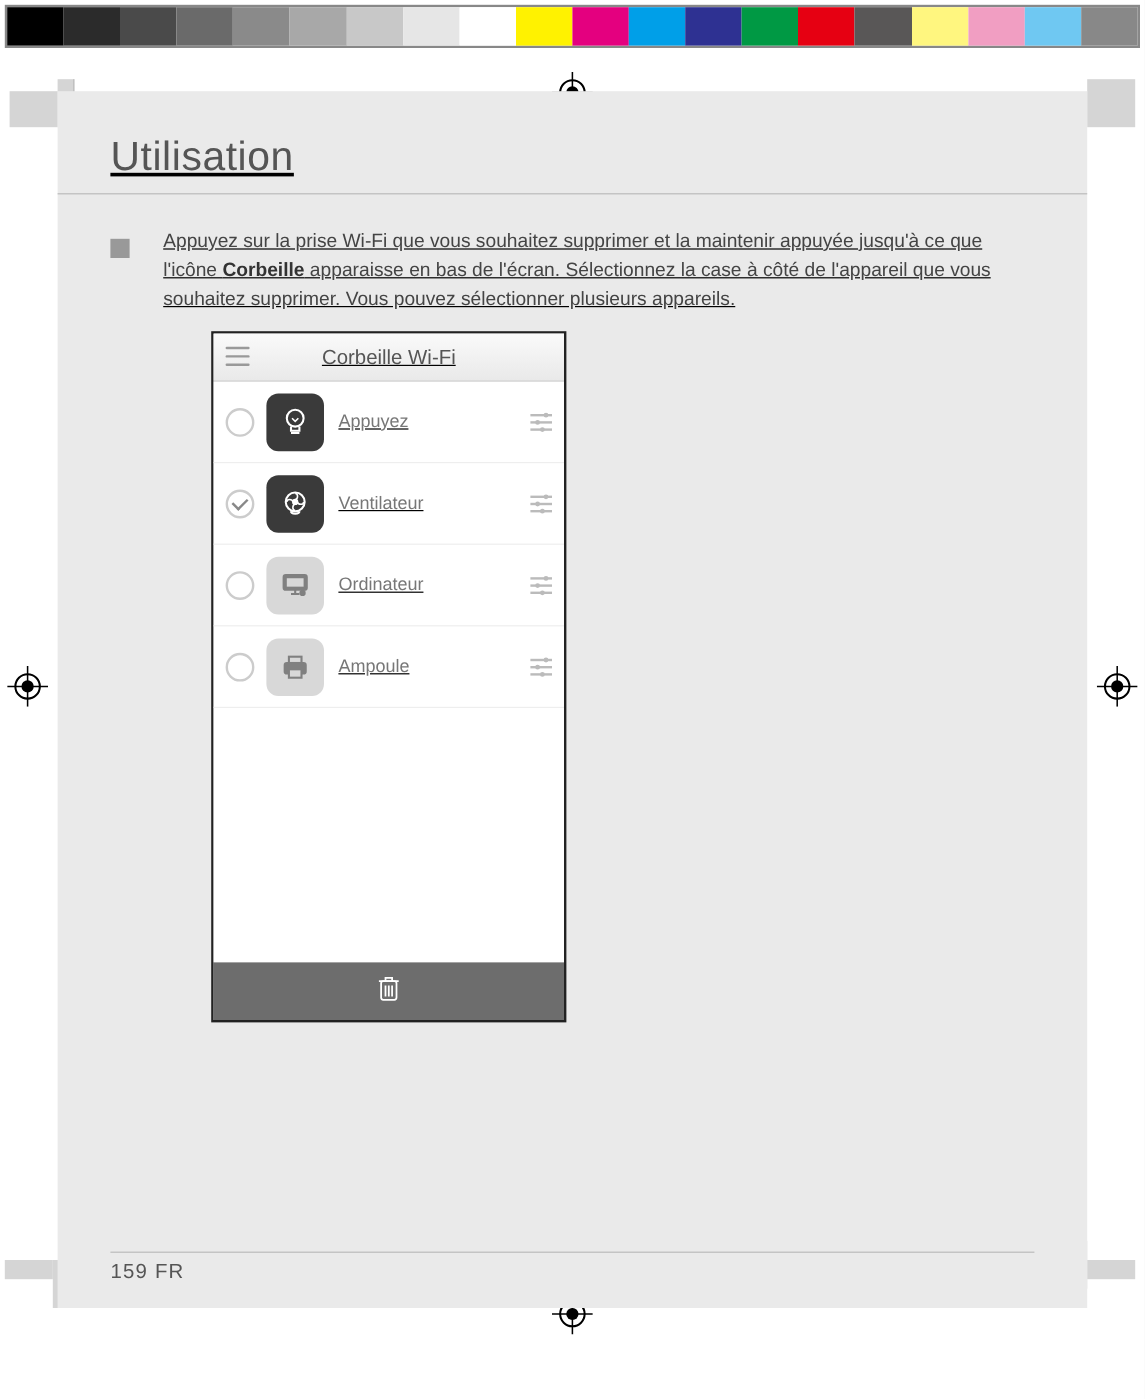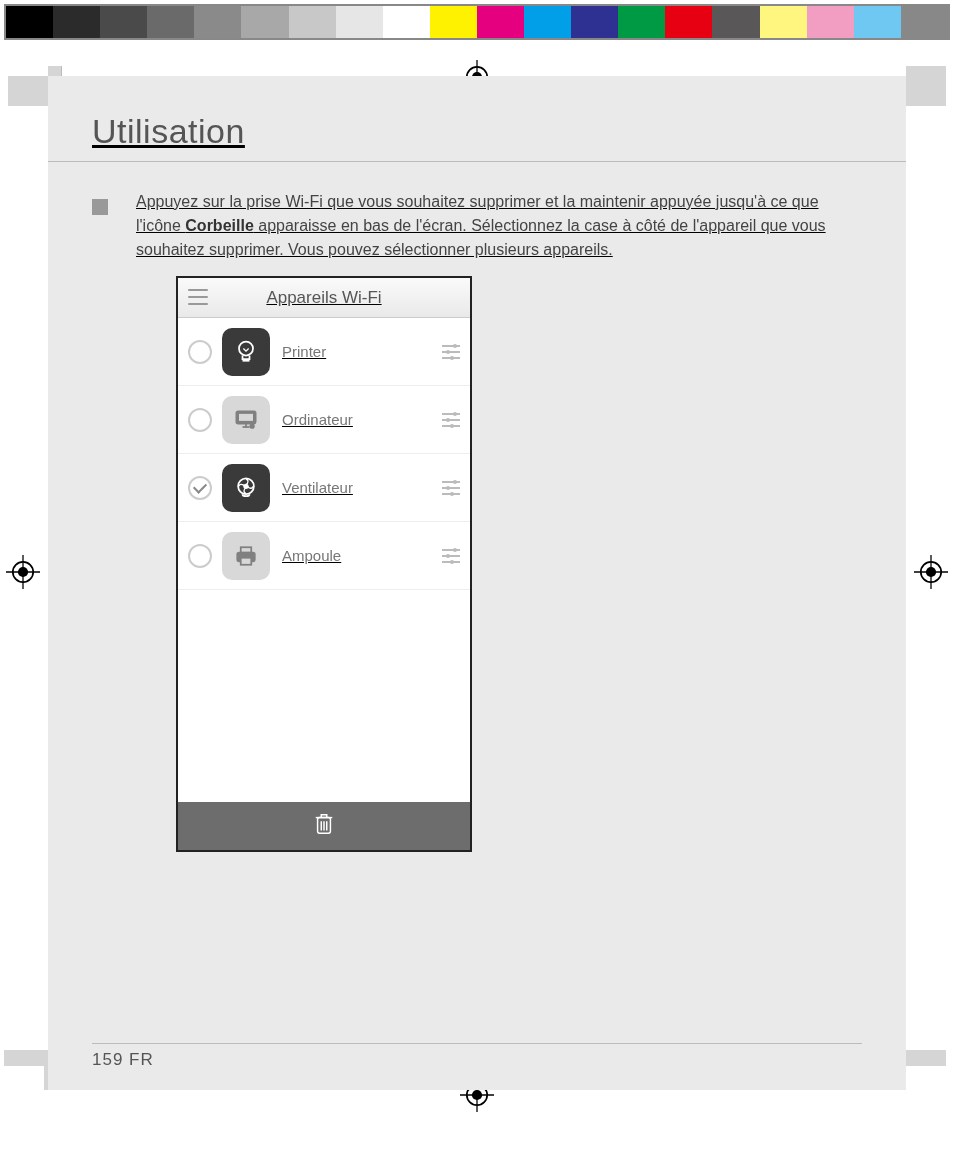--- a/index.html
+++ b/index.html
@@ -217,69 +217,69 @@
     </p>
   </div>
 
   <div class="phone">
     <div class="phone-header">
       <div class="hamburger">
           <span></span>
           <span></span>
           <span></span>
         </div>
-      <span>Appareils Wi-Fi</span>
+      <span>Corbeille Wi-Fi</span>
     </div>
     <div class="device-list">
         <div class="device-row">
           <div class="check"></div>
           <div class="dev-icon dark">
             <svg viewBox="0 0 32 32" fill="none" stroke="#fff" stroke-width="2">
               <circle cx="16" cy="12" r="8"></circle>
               <path d="M12 20v4h8v-4"></path>
               <line x1="12" y1="26" x2="20" y2="26"></line>
               <path d="M13 12l3 3 3-3" stroke-width="1.5"></path>
             </svg>
           </div>
-          <div class="dev-label">Printer</div>
+          <div class="dev-label">Appuyez</div>
+          <div class="settings-lines">
+            <span></span>
+            <span></span>
+            <span></span>
+          </div>
+        </div>
+        <div class="device-row">
+          <div class="check checked"></div>
+          <div class="dev-icon dark">
+            <svg viewBox="0 0 32 32" fill="none" stroke="#fff" stroke-width="2">
+              <circle cx="16" cy="14" r="9"></circle>
+              <circle cx="16" cy="14" r="2" fill="#fff"></circle>
+              <path d="M16 6c3 0 3 5 0 6M16 22c-3 0-3-5 0-6M8 14c0-3 5-3 6 0M24 14c0 3-5 3-6 0" stroke-width="1.5"></path>
+              <path d="M12 23c0 3 8 3 8 0"></path>
+            </svg>
+          </div>
+          <div class="dev-label">Ventilateur</div>
           <div class="settings-lines">
             <span></span>
             <span></span>
             <span></span>
           </div>
         </div>
         <div class="device-row">
           <div class="check"></div>
           <div class="dev-icon light">
             <svg viewBox="0 0 32 32" fill="none" stroke="#808080" stroke-width="2">
               <rect x="5" y="6" width="22" height="14" rx="2" fill="#808080"></rect>
               <rect x="7" y="8" width="18" height="10" fill="#d8d8d8"></rect>
               <line x1="12" y1="24" x2="20" y2="24"></line>
               <line x1="16" y1="20" x2="16" y2="24"></line>
               <circle cx="23" cy="23" r="3" fill="#808080" stroke="none"></circle>
             </svg>
           </div>
           <div class="dev-label">Ordinateur</div>
-          <div class="settings-lines">
-            <span></span>
-            <span></span>
-            <span></span>
-          </div>
-        </div>
-        <div class="device-row">
-          <div class="check checked"></div>
-          <div class="dev-icon dark">
-            <svg viewBox="0 0 32 32" fill="none" stroke="#fff" stroke-width="2">
-              <circle cx="16" cy="14" r="9"></circle>
-              <circle cx="16" cy="14" r="2" fill="#fff"></circle>
-              <path d="M16 6c3 0 3 5 0 6M16 22c-3 0-3-5 0-6M8 14c0-3 5-3 6 0M24 14c0 3-5 3-6 0" stroke-width="1.5"></path>
-              <path d="M12 23c0 3 8 3 8 0"></path>
-            </svg>
-          </div>
-          <div class="dev-label">Ventilateur</div>
           <div class="settings-lines">
             <span></span>
             <span></span>
             <span></span>
           </div>
         </div>
         <div class="device-row">
           <div class="check"></div>
           <div class="dev-icon light">
             <svg viewBox="0 0 32 32" fill="none" stroke="#808080" stroke-width="2">

